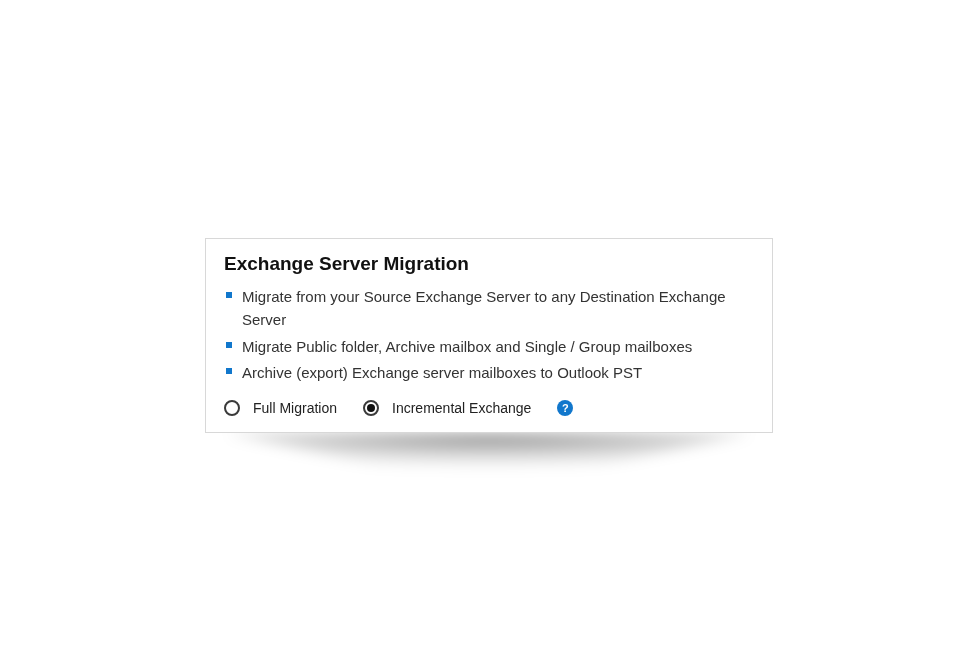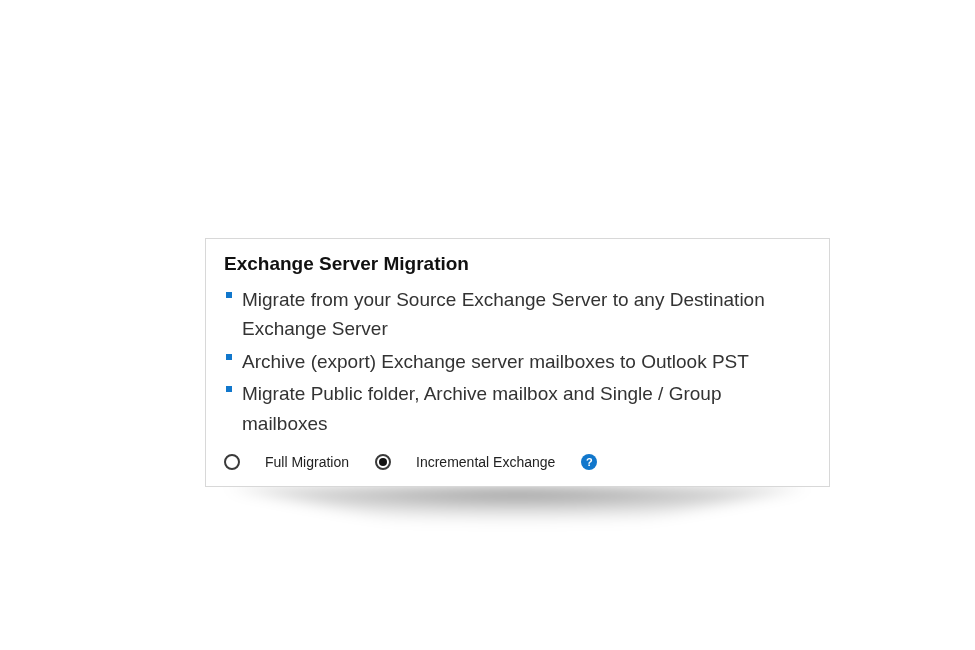--- a/index.html
+++ b/index.html
@@ -7,21 +7,21 @@
       font-family: "Segoe UI", Tahoma, Arial, sans-serif;
       width: 975px;
       height: 650px;
       background: #ffffff;
       position: relative;
     }
     .panel-wrap {
       position: absolute;
       left: 205px;
       top: 238px;
-      width: 625px;
+      width: 568px;
     }
     .panel {
       border: 1px solid #d8d8d8;
       background: #ffffff;
       padding: 14px 18px 16px 18px;
       position: relative;
       z-index: 2;
     }
     .panel-title {
       font-size: 19px;
@@ -29,21 +29,21 @@
       color: #111111;
       margin-bottom: 10px;
     }
     .feature-list {
       list-style: none;
       margin-bottom: 14px;
     }
     .feature-item {
       position: relative;
       padding-left: 18px;
-      font-size: 19px;
+      font-size: 15px;
       color: #333333;
       line-height: 1.55;
       margin-bottom: 3px;
     }
     .feature-item::before {
       content: "";
       position: absolute;
       left: 2px;
       top: 7px;
       width: 6px;
@@ -52,21 +52,21 @@
     }
     .option-row {
       display: flex;
       align-items: center;
       gap: 26px;
       padding-top: 2px;
     }
     .radio-option {
       display: flex;
       align-items: center;
-      gap: 25px;
+      gap: 13px;
       cursor: pointer;
     }
     .radio-circle {
       width: 16px;
       height: 16px;
       border: 2px solid #3a3a3a;
       border-radius: 50%;
       display: flex;
       align-items: center;
       justify-content: center;
@@ -112,22 +112,22 @@
   </style>
 </head>
 <body>
 
 <div class="panel-wrap">
   <div class="panel">
     <div class="panel-title">Exchange Server Migration</div>
 
     <ul class="feature-list">
       <li class="feature-item">Migrate from your Source Exchange Server to any Destination Exchange Server</li>
+      <li class="feature-item">Migrate Public folder, Archive mailbox and Single / Group mailboxes</li>
       <li class="feature-item">Archive (export) Exchange server mailboxes to Outlook PST</li>
-      <li class="feature-item">Migrate Public folder, Archive mailbox and Single / Group mailboxes</li>
     </ul>
 
     <div class="option-row">
       <div class="radio-option">
         <span class="radio-circle"></span>
         <span class="radio-label">Full Migration</span>
       </div>
       <div class="radio-option">
         <span class="radio-circle checked"></span>
         <span class="radio-label">Incremental Exchange</span>

